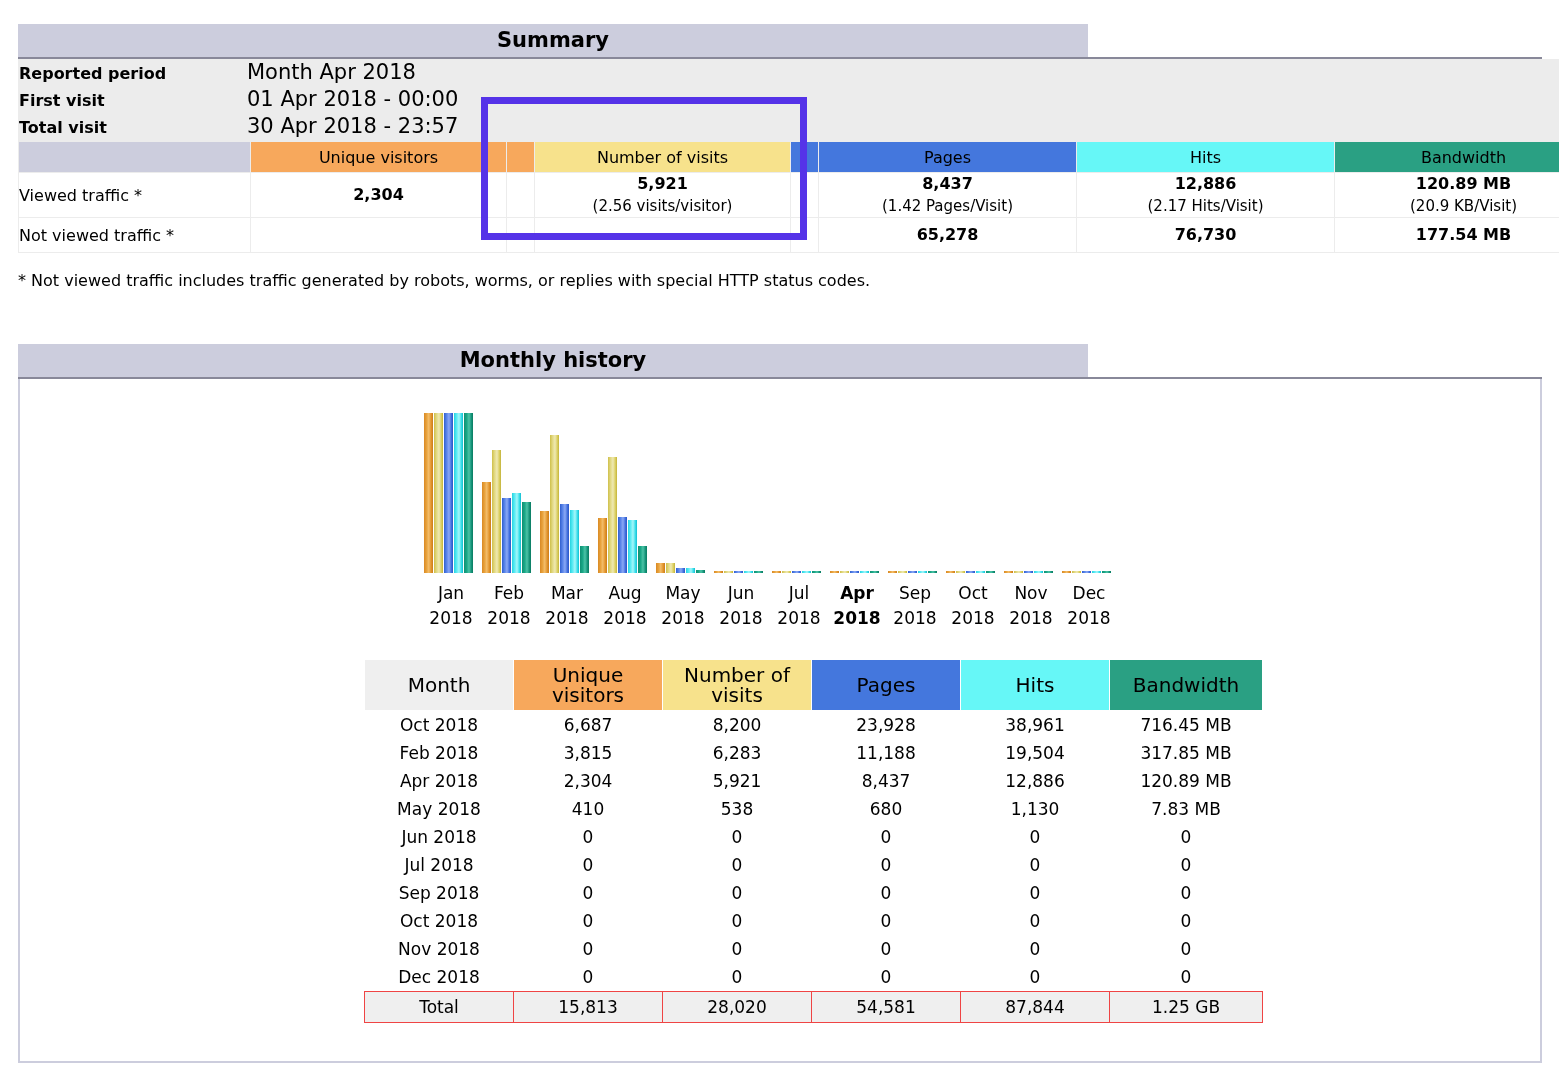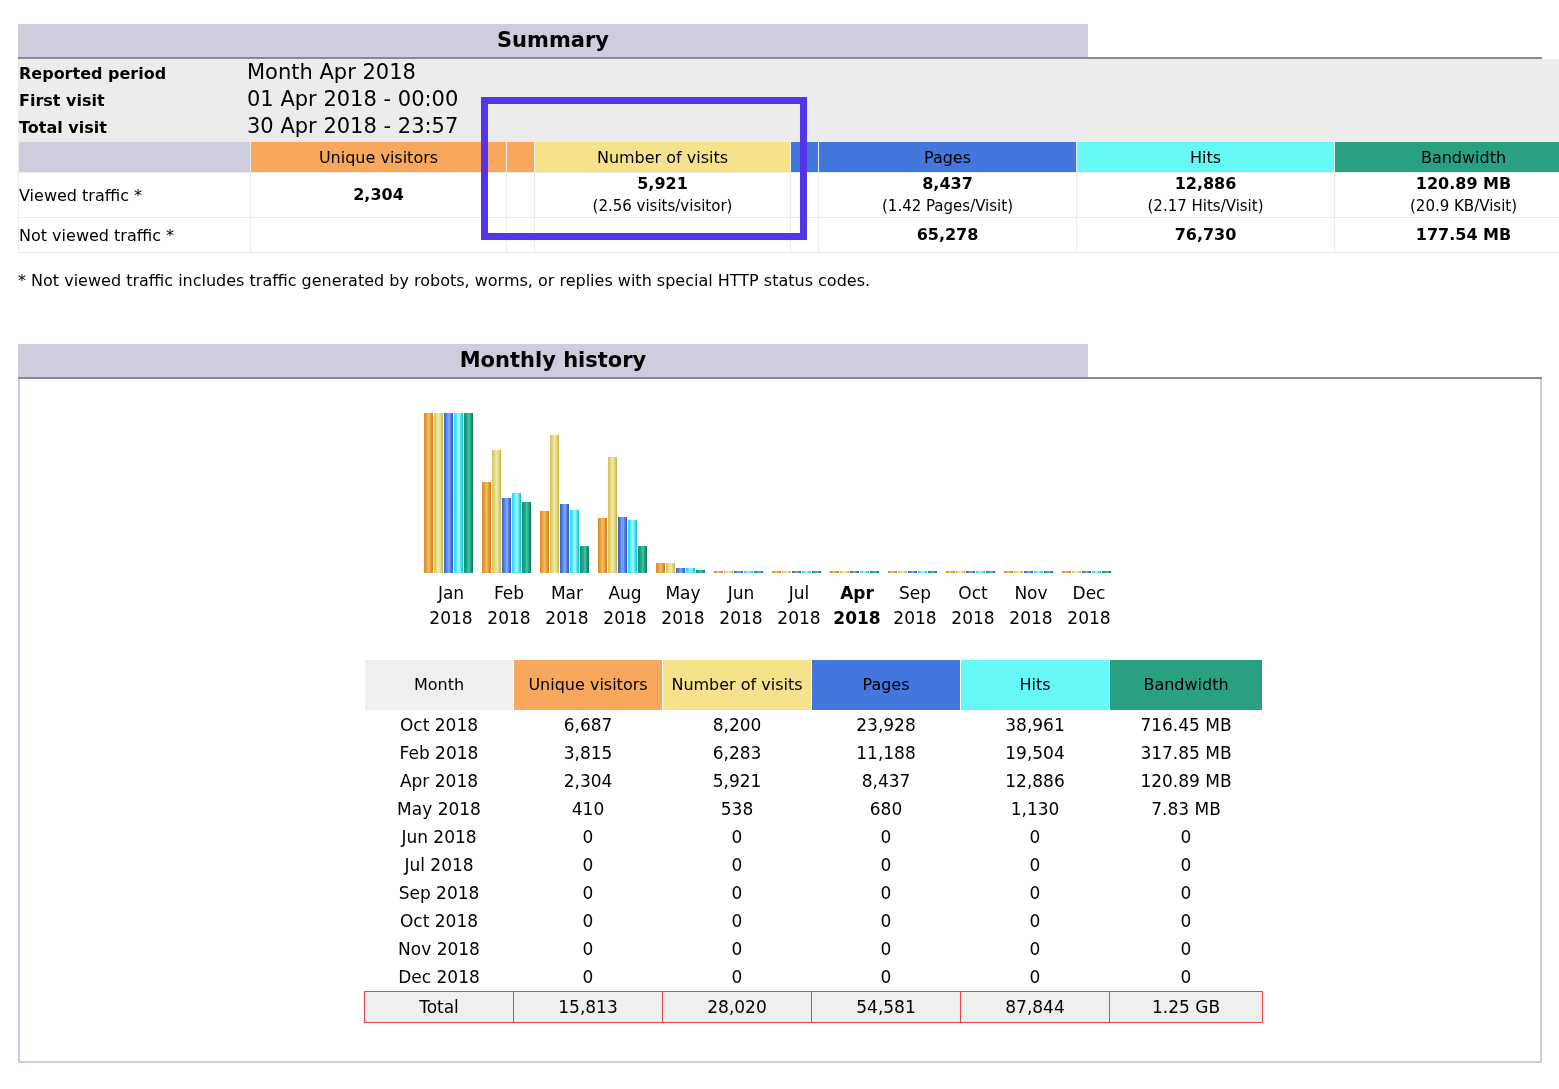--- a/index.html
+++ b/index.html
@@ -180,21 +180,21 @@
     position: absolute;
     left: 344px;
     top: 280px;
     border-collapse: collapse;
     table-layout: fixed;
     width: 880px;
   }
   table.mh-table th {
     height: 48px;
     font-weight: normal;
-    font-size: 16px;
+    font-size: 20px;
     line-height: 20px;
     text-align: center;
     border: 1px solid #ffffff;
   }
   th.m-month { background: #efefef; width: 146px; }
   th.m-uv { background: #f7a85c; width: 146px; }
   th.m-nv { background: #f7e28c; width: 146px; }
   th.m-pg { background: #4477dd; width: 146px; }
   th.m-ht { background: #66f7f7; width: 146px; }
   th.m-bw { background: #2aa083; width: 150px; }

